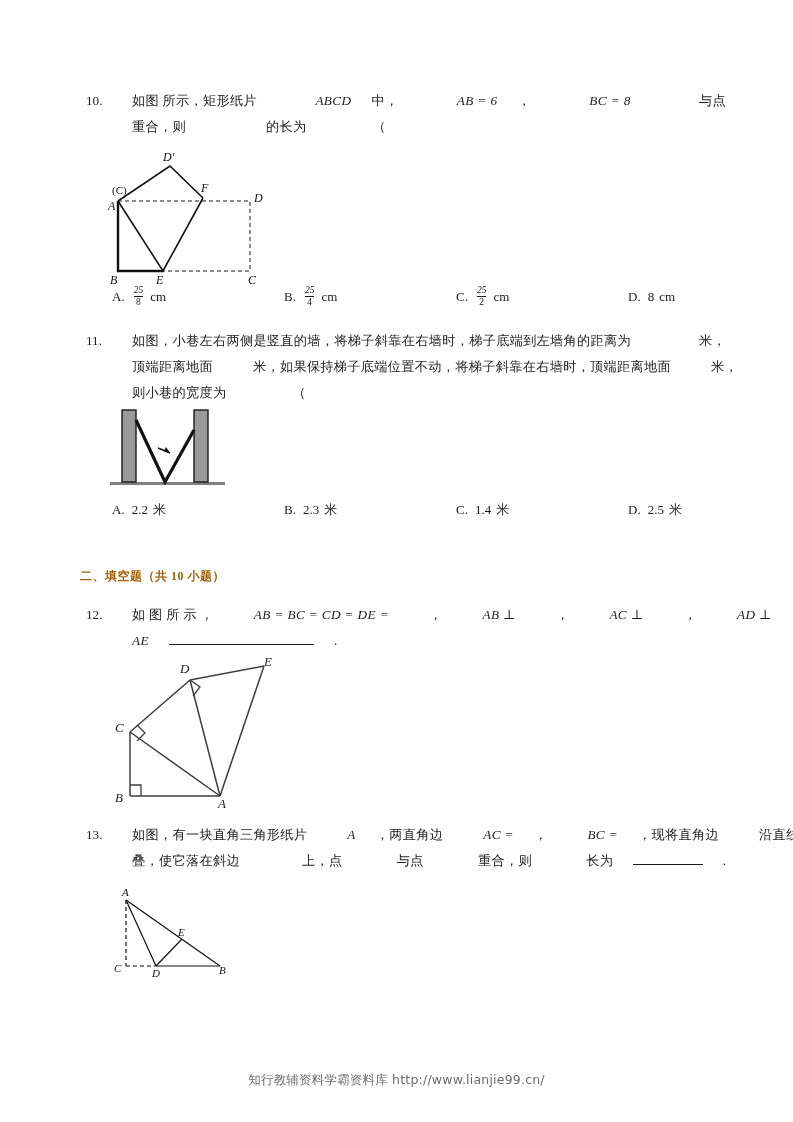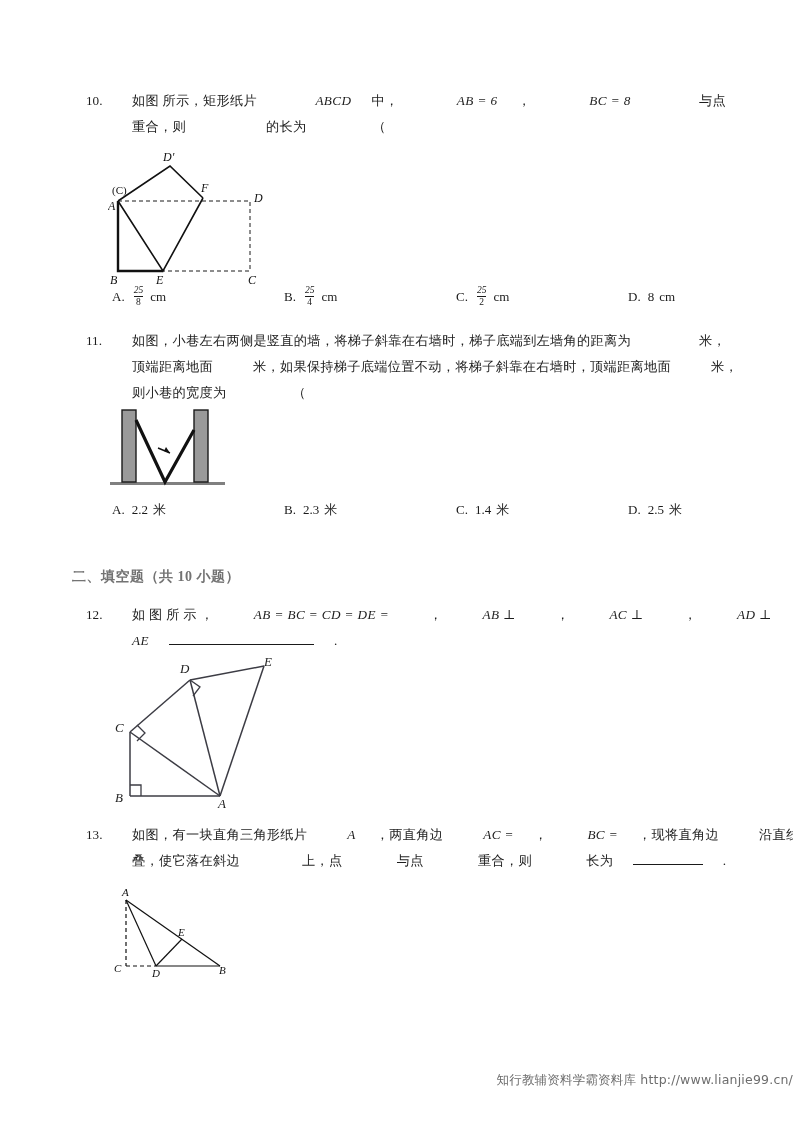--- a/index.html
+++ b/index.html
@@ -91,25 +91,25 @@
     font-style: italic;
   }
   .frac .den {
     padding: 0 2px;
     border-top: 1px solid #1a1a1a;
   }
 
   
   .section-head {
     position: absolute;
-    left: 72px;
-    font-size: 14px;
+    left: 80px;
+    font-size: 12px;
     font-weight: bold;
     letter-spacing: 0.5px;
-    color: #737373;
+    color: #a16207;
   }
 
   
   .blank {
     display: inline-block;
     border-bottom: 1.2px solid #1a1a1a;
     height: 13px;
     vertical-align: baseline;
   }
 
@@ -117,21 +117,21 @@
   .figure {
     position: absolute;
   }
   .figure svg { display: block; }
 
   
   .footer {
     position: absolute;
     left: 0;
     width: 793px;
-    text-align: right;
+    text-align: center;
     font-size: 12.5px;
     color: #6d6d6d;
     font-family: "DejaVu Sans", "Liberation Sans", sans-serif;
     letter-spacing: 0.2px;
   }
 </style>
 </head>
 <body>
 
 <div class="page">

